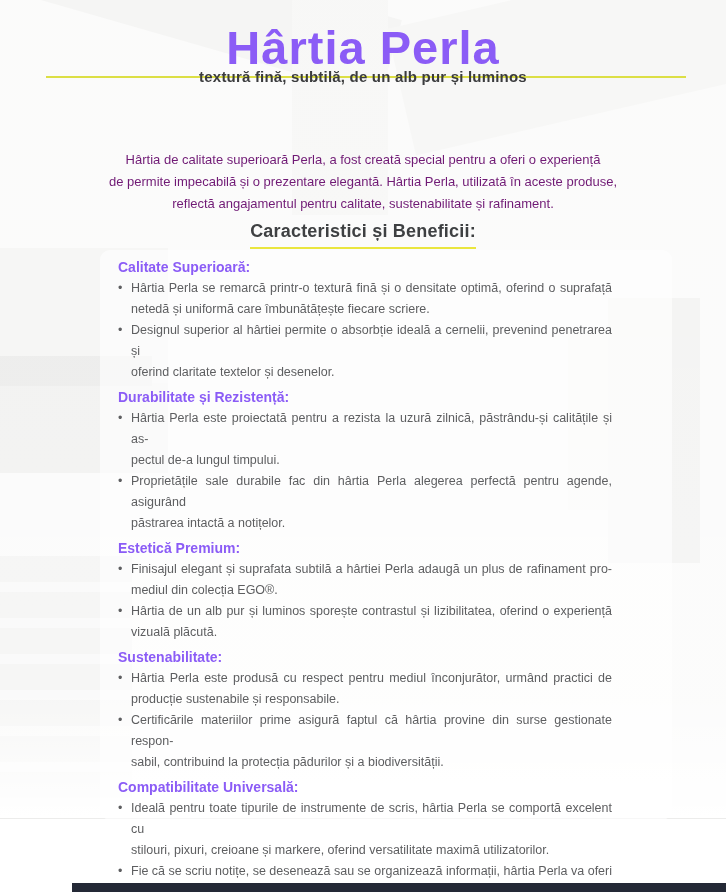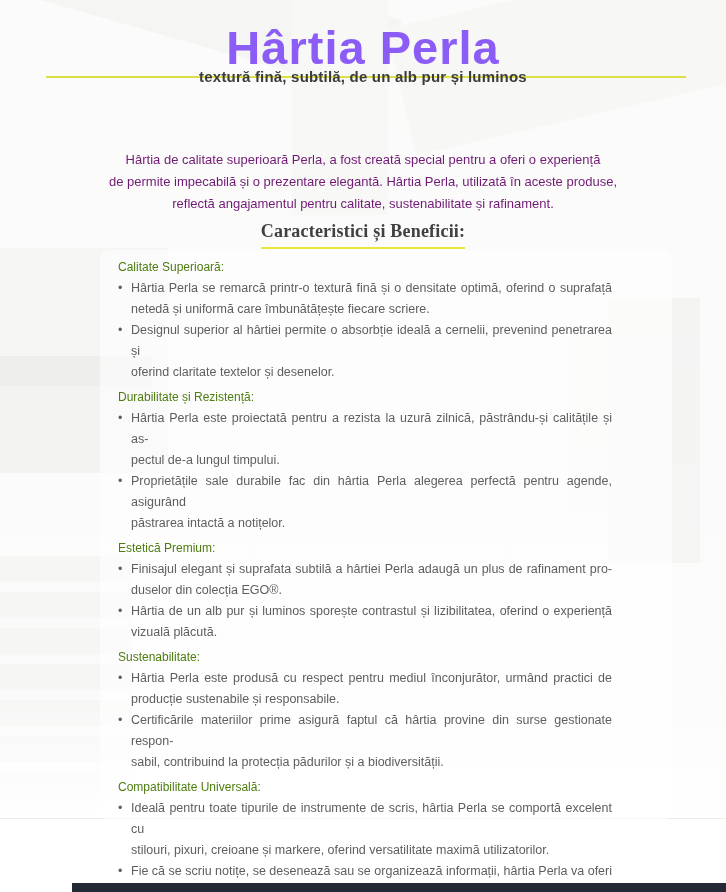--- a/index.html
+++ b/index.html
@@ -34,29 +34,29 @@
     font-size:47px;font-weight:bold;letter-spacing:1px;color:#636466;}
   .accent-line{position:absolute;top:76px;left:46px;width:640px;height:2px;z-index:1;}
   .subtitle{position:absolute;top:68px;left:0;width:726px;text-align:center;z-index:2;
     font-size:15px;font-weight:bold;letter-spacing:0.2px;color:#3b3c3e;}
 
   
   .intro{position:absolute;top:149px;left:70px;width:586px;text-align:center;z-index:2;
     font-size:13px;line-height:22px;color:#701a75;}
 
   
-  .features-heading-wrap{position:absolute;top:221px;left:0;width:726px;text-align:center;z-index:2;font-family:Liberation Serif, serif;}
+  .features-heading-wrap{position:absolute;top:221px;left:0;width:726px;text-align:center;z-index:2;}
   .features-heading{display:inline-block;font-size:18px;font-weight:bold;color:#3e4042;
     letter-spacing:0.2px;padding-bottom:5px;border-bottom:2px solid #eae63e;}
 
   
   .column{position:absolute;left:118px;top:257px;width:494px;z-index:2;
     font-size:12.5px;line-height:21px;color:#5d5e60;}
   .section{margin-bottom:4px;}
-  .sec-title{font-weight:normal;font-size:12px;line-height:21px;color:#4d7c0f;}
+  .sec-title{font-weight:bold;font-size:14px;line-height:21px;color:#8b5cf6;}
   .bullet{display:flex;}
   .marker{flex:0 0 13px;width:13px;}
   .btext{flex:1;min-width:0;}
   .line{display:block;}
   .line.fill{text-align:justify;text-align-last:justify;}
 
   
   .bottom-band{position:absolute;left:72px;right:0;bottom:0;height:9px;background:#242936;z-index:3;}
 </style>
 </head>
@@ -128,21 +128,21 @@
               <span class="line">păstrarea intactă a notițelor.</span>
             </span>
           </div>
         </div>
         <div class="section">
           <div class="sec-title">Estetică Premium:</div>
           <div class="bullet">
             <span class="marker">•</span>
             <span class="btext">
               <span class="line fill">Finisajul elegant și suprafata subtilă a hârtiei Perla adaugă un plus de rafinament pro-</span>
-              <span class="line">duselor din colecția EGO®.</span>
+              <span class="line">mediul din colecția EGO®.</span>
             </span>
           </div>
           <div class="bullet">
             <span class="marker">•</span>
             <span class="btext">
               <span class="line fill">Hârtia de un alb pur și luminos sporește contrastul și lizibilitatea, oferind o experiență</span>
               <span class="line">vizuală plăcută.</span>
             </span>
           </div>
         </div>

